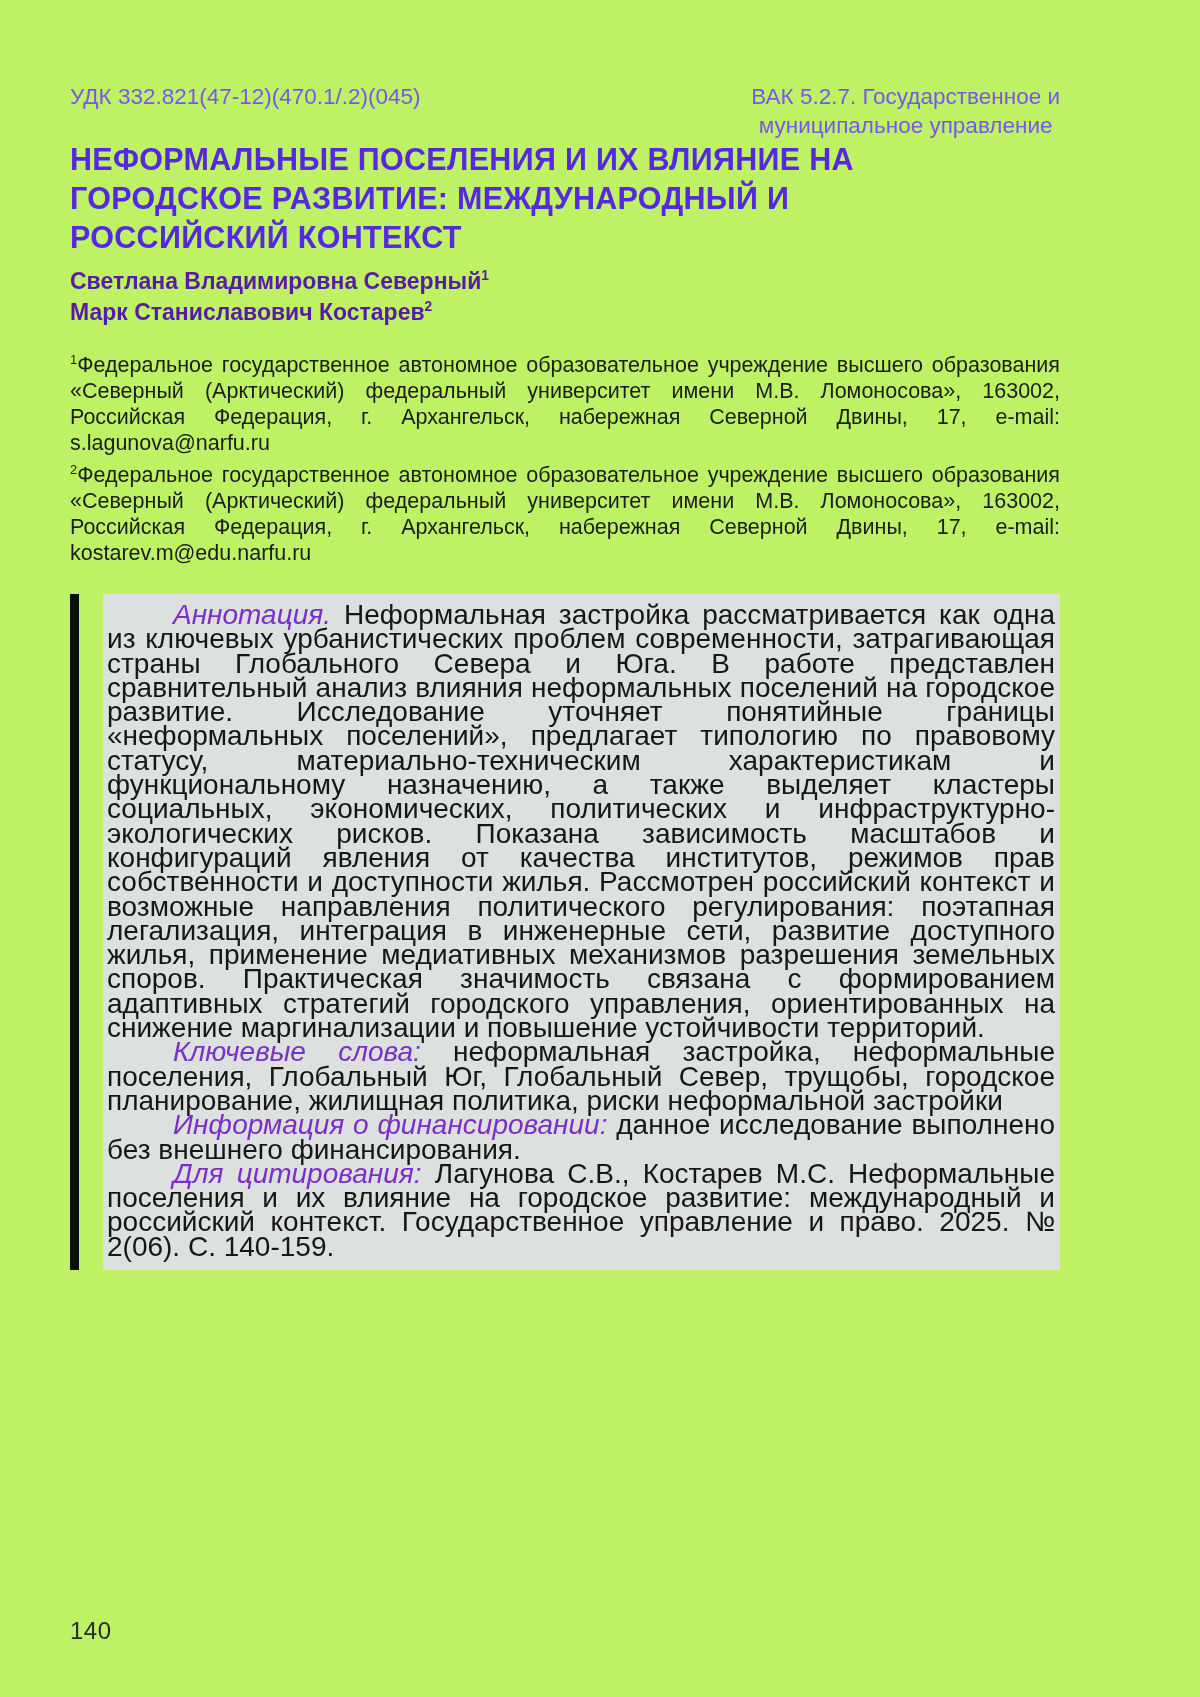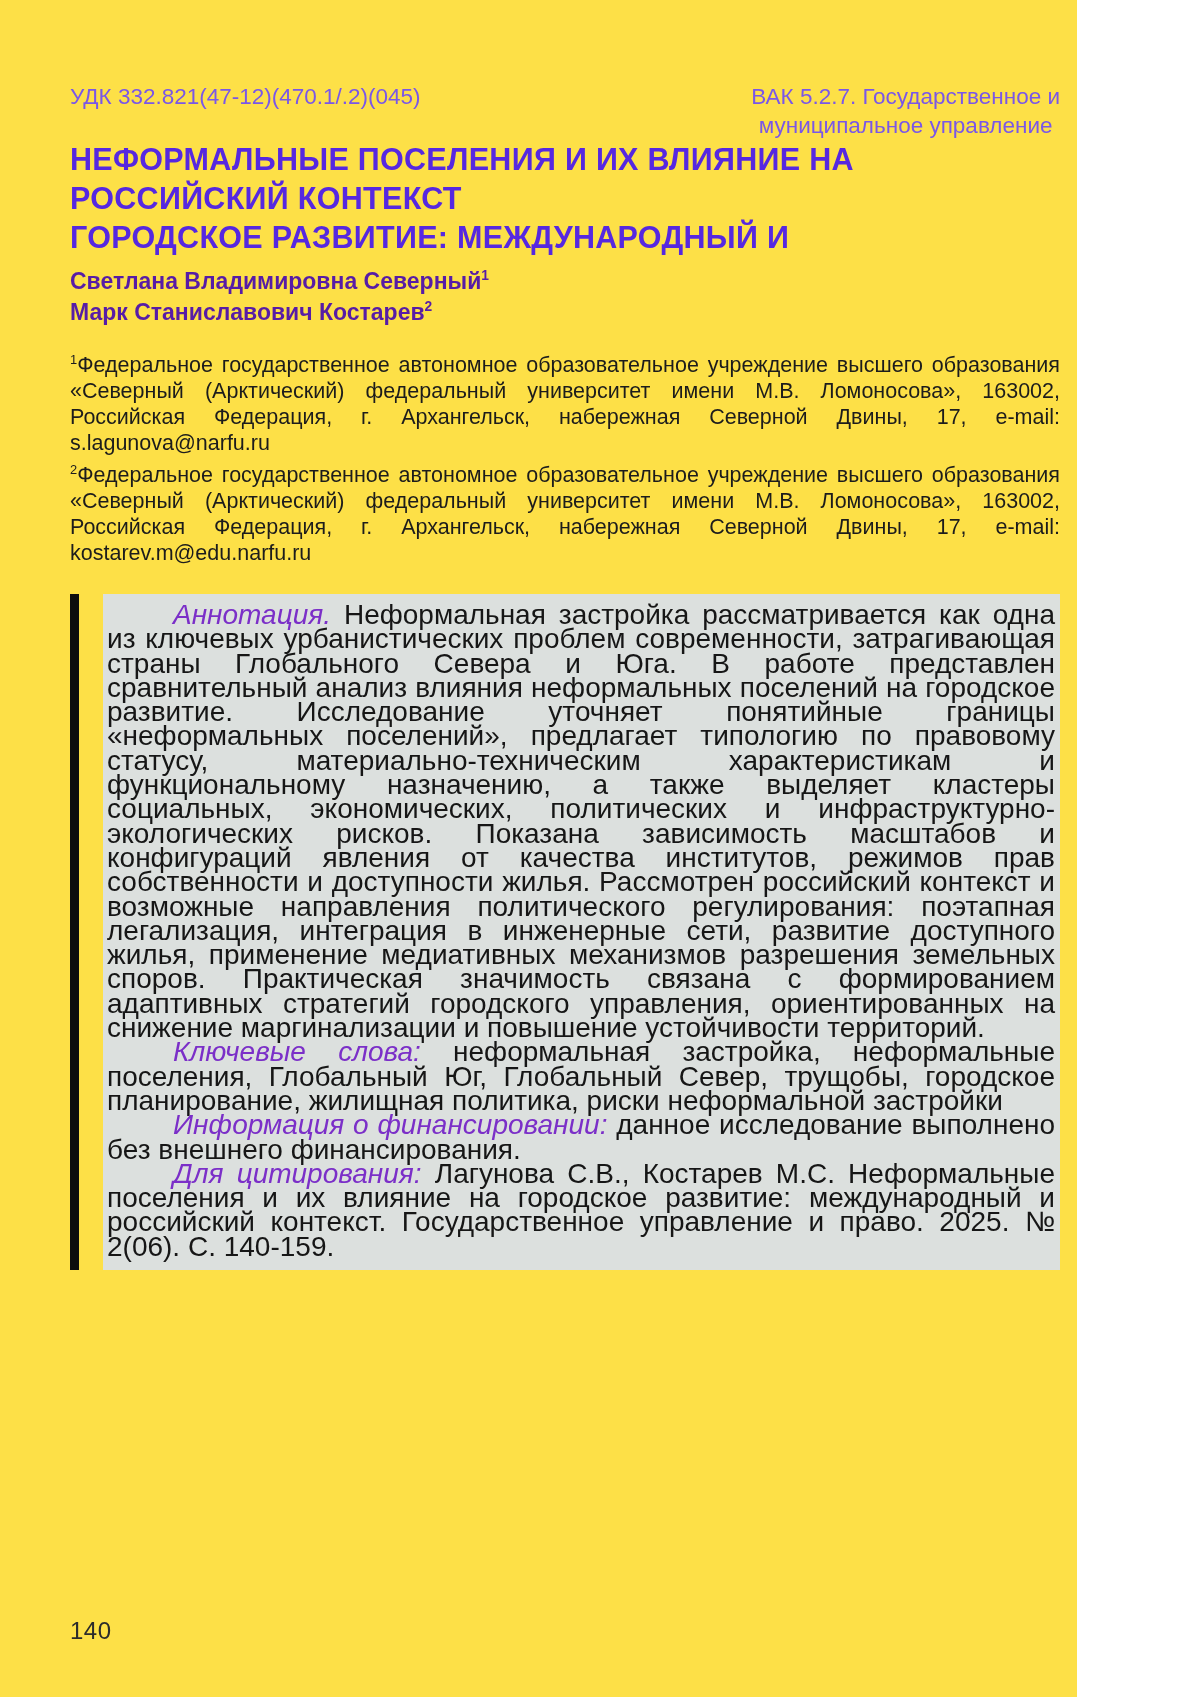--- a/index.html
+++ b/index.html
@@ -13,21 +13,21 @@
   }
   *{margin:0;padding:0;box-sizing:border-box;}
   html,body{background:#ffffff;}
   body{
     width:1200px;height:1697px;
     font-family:"Liberation Sans", sans-serif;
     color:var(--body-ink);
     position:relative;
     overflow:hidden;
   }
-  .page{position:relative;width:1077px;height:1697px;background:#fde047;}
+  .page{position:relative;width:1200px;height:1697px;background:#bef264;}
   .content{position:absolute;left:70px;top:82px;width:990px;}
 
   .header-row{
     display:flex;justify-content:space-between;align-items:flex-start;
     color:var(--header-purple);
     font-size:22.5px;line-height:29px;font-weight:400;
   }
   .header-right{text-align:center;}
 
   .title{
@@ -87,22 +87,22 @@
         <div>УДК 332.821(47-12)(470.1/.2)(045)</div>
       </div>
       <div class="header-right">
         <div>ВАК 5.2.7. Государственное и</div>
         <div>муниципальное управление</div>
       </div>
     </div>
 
     <h1 class="title">
       <div>НЕФОРМАЛЬНЫЕ ПОСЕЛЕНИЯ И ИХ ВЛИЯНИЕ НА</div>
+      <div>ГОРОДСКОЕ РАЗВИТИЕ: МЕЖДУНАРОДНЫЙ И</div>
       <div>РОССИЙСКИЙ КОНТЕКСТ</div>
-      <div>ГОРОДСКОЕ РАЗВИТИЕ: МЕЖДУНАРОДНЫЙ И</div>
     </h1>
 
     <div class="authors">
       <div><span>Светлана Владимировна Северный</span><sup>1</sup></div>
       <div><span>Марк Станиславович Костарев</span><sup>2</sup></div>
     </div>
 
     <div class="affiliations">
       <p class="affiliation"><sup>1</sup><span>Федеральное государственное автономное образовательное учреждение высшего образования «Северный (Арктический) федеральный университет имени М.В. Ломоносова», 163002, Российская Федерация, г. Архангельск, набережная Северной Двины, 17, e-mail: s.lagunova@narfu.ru</span></p>
       <p class="affiliation"><sup>2</sup><span>Федеральное государственное автономное образовательное учреждение высшего образования «Северный (Арктический) федеральный университет имени М.В. Ломоносова», 163002, Российская Федерация, г. Архангельск, набережная Северной Двины, 17, e-mail: kostarev.m@edu.narfu.ru</span></p>

